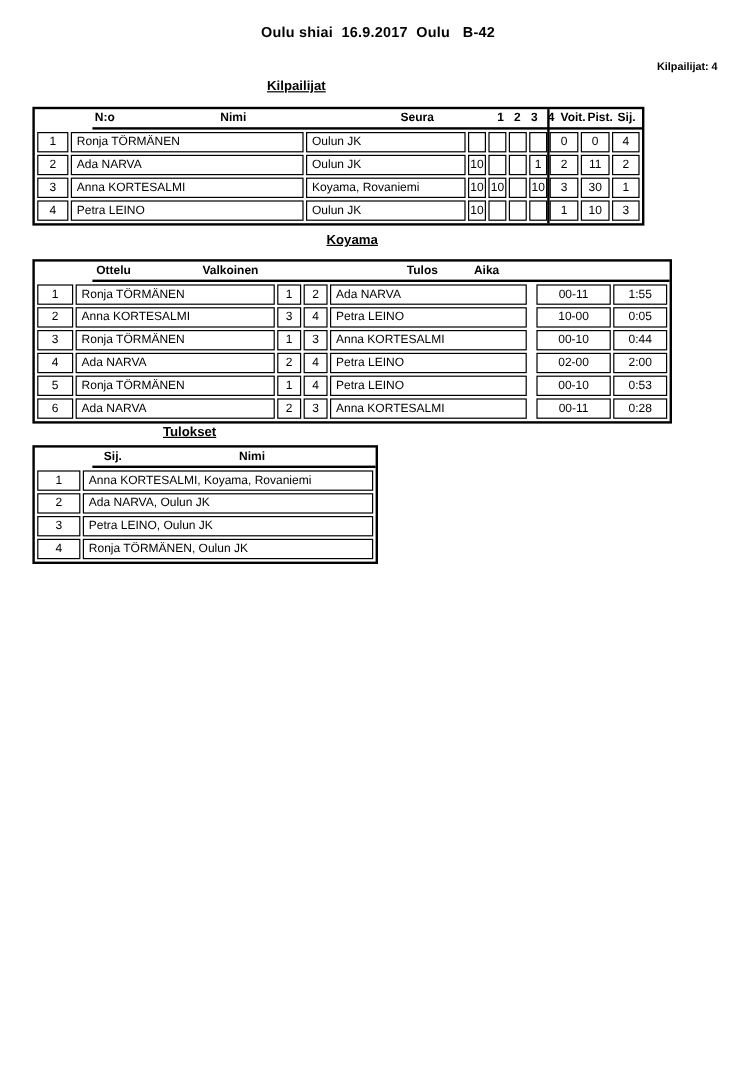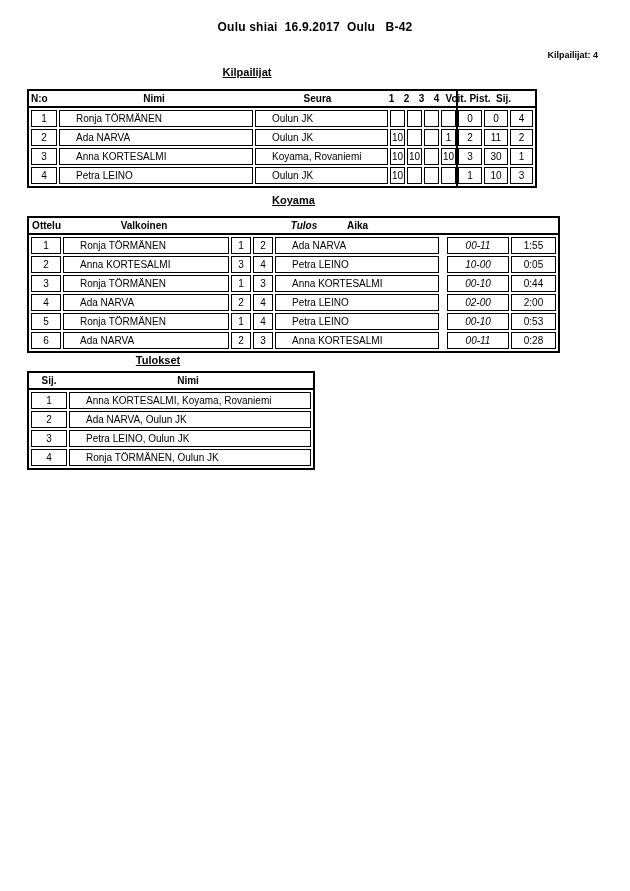--- a/index.html
+++ b/index.html
@@ -33,45 +33,45 @@
     border:2px solid #000;
   }
   #tbl-kilpailijat { top:89px;  left:27px; width:510px; }
   #tbl-ottelut     { top:216px; left:27px; width:533px; }
   #tbl-tulokset    { top:371px; left:27px; width:288px; }
 
   .thead {
     display:flex; align-items:center;
     padding:0 2px; height:17px;
     border-bottom:2px solid #000;
-    font-weight:bold; font-size:10px;
+    font-weight:bold; font-size:10px;margin-left:48px;
   }
   .thead .hc { text-align:center; line-height:15px; height:15px; white-space:nowrap; }
   .tbody { display:flex; flex-direction:column; gap:2px; padding:2px; }
   .row { display:flex; gap:2px; }
   .cell {
     border:1px solid #000; height:17px;
     font-size:10px; line-height:15px;
     white-space:nowrap; overflow:hidden;
   }
   .c-center { text-align:center; }
-  .c-left   { padding-left:16px; }
+  .c-left   { padding-left:4px; }
 
   
   .k1{width:26px}.k2{width:194px}.k3{width:133px}
   .k4,.k5,.k6,.k7{width:15px}
   .k8{width:24px}.k9{width:24px}.k10{width:23px}
   .thead .k1{text-align:left}
 
   
   .vline { position:absolute; top:0; bottom:0; left:427px; width:2px; background:#000; }
 
   
   .o1{width:30px}.o2{width:166px}.o3{width:20px}.o4{width:20px}
-  .o5{width:164px}.o6{width:62px; margin-left:6px;font-style:italic;}.o7{width:45px}
+  .o5{width:164px}.o6{width:62px; margin-left:6px;}.o7{width:45px}
   .thead .o1{text-align:right}
 
   
   .t1{width:36px}.t2{width:242px}
 </style>
 </head>
 <body>
 
 <div class="title">Oulu shiai  16.9.2017  Oulu   B-42</div>
 <div class="count">Kilpailijat: 4</div>

